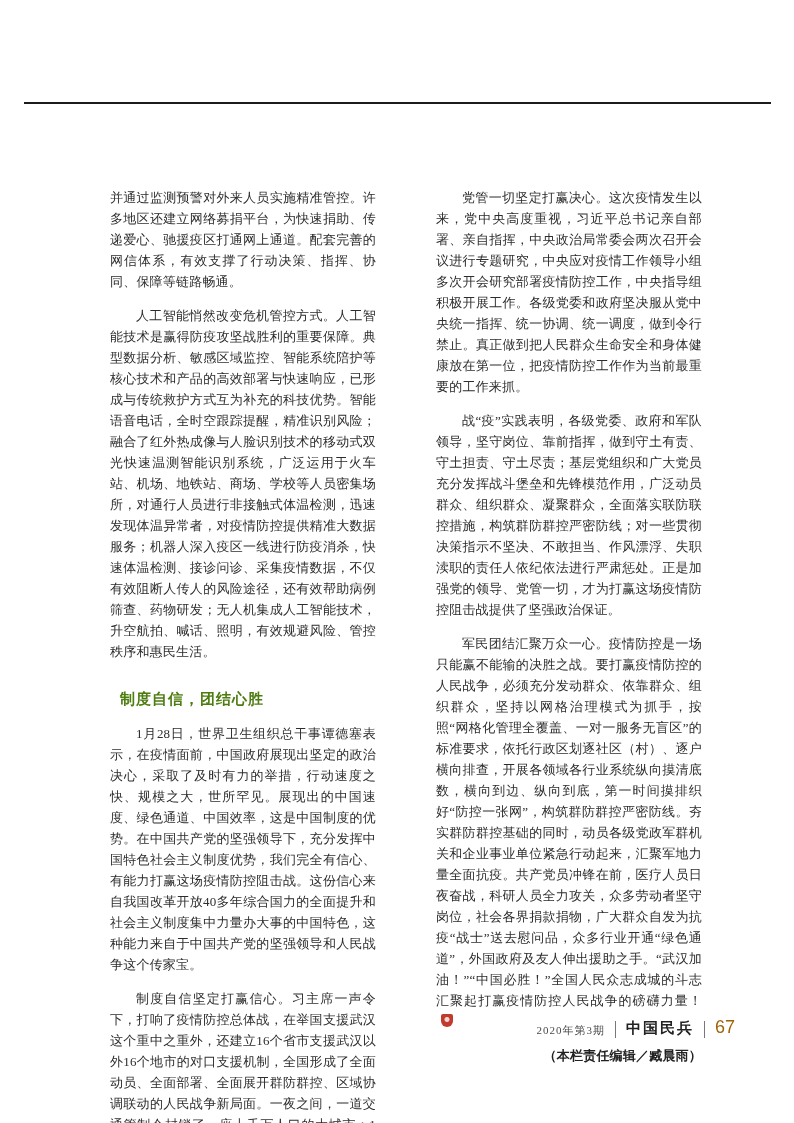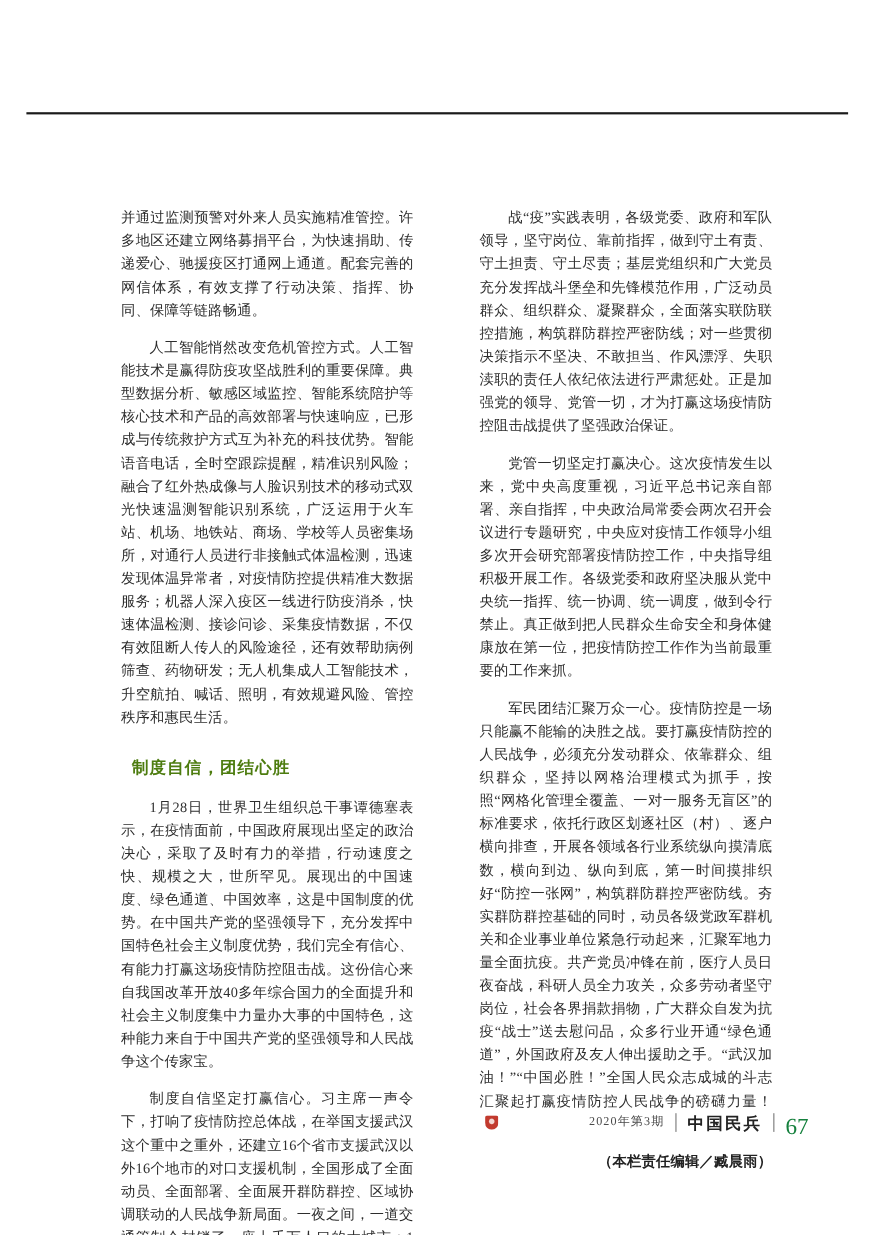--- a/index.html
+++ b/index.html
@@ -60,21 +60,21 @@
     vertical-align: -1px;
     border-radius: 2px 2px 6px 6px;
     background: radial-gradient(circle at 50% 42%, #f3d7d2 0 2px, transparent 3px);
     background-color: #c23a2e;
   }
   .footer {
     position: absolute;
     top: 1012px;
     right: 59px;
     display: flex;
-    align-items: flex-start;
+    align-items: flex-end;
     height: 26px;
     margin-left: 28px;
   }
   .footer .issue {
     font-size: 11px;
     color: #4a4a4a;
     letter-spacing: 1px;
   }
   .footer .fdiv {
     display: inline-block;
@@ -84,46 +84,46 @@
     margin: 0 10px;
   }
   .footer .mag {
     font-family: "Liberation Sans", "DejaVu Sans", sans-serif;
     font-size: 15px;
     font-weight: 700;
     color: #222222;
     letter-spacing: 2px;
   }
   .footer .pnum {
-    font-family: Liberation Serif, serif;
-    font-size: 21px;
+    font-family: Liberation Sans, sans-serif;
+    font-size: 18px;
     font-weight: 500;
-    color: #15803d;
+    color: #a16207;
   }
 </style>
 </head>
 <body>
 
 <div class="page">
 
   <div class="top-rule" style="background: rgb(27, 27, 27);"></div>
 
   <div class="columns">
 
     <div class="col">
       <p>并通过监测预警对外来人员实施精准管控。许多地区还建立网络募捐平台，为快速捐助、传递爱心、驰援疫区打通网上通道。配套完善的网信体系，有效支撑了行动决策、指挥、协同、保障等链路畅通。</p>
       <p class="indent">人工智能悄然改变危机管控方式。人工智能技术是赢得防疫攻坚战胜利的重要保障。典型数据分析、敏感区域监控、智能系统陪护等核心技术和产品的高效部署与快速响应，已形成与传统救护方式互为补充的科技优势。智能语音电话，全时空跟踪提醒，精准识别风险；融合了红外热成像与人脸识别技术的移动式双光快速温测智能识别系统，广泛运用于火车站、机场、地铁站、商场、学校等人员密集场所，对通行人员进行非接触式体温检测，迅速发现体温异常者，对疫情防控提供精准大数据服务；机器人深入疫区一线进行防疫消杀，快速体温检测、接诊问诊、采集疫情数据，不仅有效阻断人传人的风险途径，还有效帮助病例筛查、药物研发；无人机集成人工智能技术，升空航拍、喊话、照明，有效规避风险、管控秩序和惠民生活。</p>
       <h2 class="heading">制度自信，团结心胜</h2>
       <p class="indent">1月28日，世界卫生组织总干事谭德塞表示，在疫情面前，中国政府展现出坚定的政治决心，采取了及时有力的举措，行动速度之快、规模之大，世所罕见。展现出的中国速度、绿色通道、中国效率，这是中国制度的优势。在中国共产党的坚强领导下，充分发挥中国特色社会主义制度优势，我们完全有信心、有能力打赢这场疫情防控阻击战。这份信心来自我国改革开放40多年综合国力的全面提升和社会主义制度集中力量办大事的中国特色，这种能力来自于中国共产党的坚强领导和人民战争这个传家宝。</p>
       <p class="indent">制度自信坚定打赢信心。习主席一声令下，打响了疫情防控总体战，在举国支援武汉这个重中之重外，还建立16个省市支援武汉以外16个地市的对口支援机制，全国形成了全面动员、全面部署、全面展开群防群控、区域协调联动的人民战争新局面。一夜之间，一道交通管制令封锁了一座上千万人口的大城市；1天时间口罩产能由800多万只紧急动员增产至2000多万只；10天时间7000多建设者拔地建起一座容量1000张床位的火神山医院。这就是中国速度、中国规模、中国效率，充分彰显</p>
     </div>
 
     <div class="col">
+      <p class="indent">党管一切坚定打赢决心。这次疫情发生以来，党中央高度重视，习近平总书记亲自部署、亲自指挥，中央政治局常委会两次召开会议进行专题研究，中央应对疫情工作领导小组多次开会研究部署疫情防控工作，中央指导组积极开展工作。各级党委和政府坚决服从党中央统一指挥、统一协调、统一调度，做到令行禁止。真正做到把人民群众生命安全和身体健康放在第一位，把疫情防控工作作为当前最重要的工作来抓。</p>
       <p class="indent">战“疫”实践表明，各级党委、政府和军队领导，坚守岗位、靠前指挥，做到守土有责、守土担责、守土尽责；基层党组织和广大党员充分发挥战斗堡垒和先锋模范作用，广泛动员群众、组织群众、凝聚群众，全面落实联防联控措施，构筑群防群控严密防线；对一些贯彻决策指示不坚决、不敢担当、作风漂浮、失职渎职的责任人依纪依法进行严肃惩处。正是加强党的领导、党管一切，才为打赢这场疫情防控阻击战提供了坚强政治保证。</p>
-      <p class="indent">党管一切坚定打赢决心。这次疫情发生以来，党中央高度重视，习近平总书记亲自部署、亲自指挥，中央政治局常委会两次召开会议进行专题研究，中央应对疫情工作领导小组多次开会研究部署疫情防控工作，中央指导组积极开展工作。各级党委和政府坚决服从党中央统一指挥、统一协调、统一调度，做到令行禁止。真正做到把人民群众生命安全和身体健康放在第一位，把疫情防控工作作为当前最重要的工作来抓。</p>
       <p class="indent">
         <span>军民团结汇聚万众一心。疫情防控是一场只能赢不能输的决胜之战。要打赢疫情防控的人民战争，必须充分发动群众、依靠群众、组织群众，坚持以网格治理模式为抓手，按照“网格化管理全覆盖、一对一服务无盲区”的标准要求，依托行政区划逐社区（村）、逐户横向排查，开展各领域各行业系统纵向摸清底数，横向到边、纵向到底，第一时间摸排织好“防控一张网”，构筑群防群控严密防线。夯实群防群控基础的同时，动员各级党政军群机关和企业事业单位紧急行动起来，汇聚军地力量全面抗疫。共产党员冲锋在前，医疗人员日夜奋战，科研人员全力攻关，众多劳动者坚守岗位，社会各界捐款捐物，广大群众自发为抗疫“战士”送去慰问品，众多行业开通“绿色通道”，外国政府及友人伸出援助之手。“武汉加油！”“中国必胜！”全国人民众志成城的斗志汇聚起打赢疫情防控人民战争的磅礴力量！</span><span class="end-mark" style="background-color: rgb(194, 58, 46);"></span>
       </p>
       <p class="editor">（本栏责任编辑／臧晨雨）</p>
     </div>
 
   </div>
 
   <div class="footer">
     <span class="issue">2020年第3期</span>

